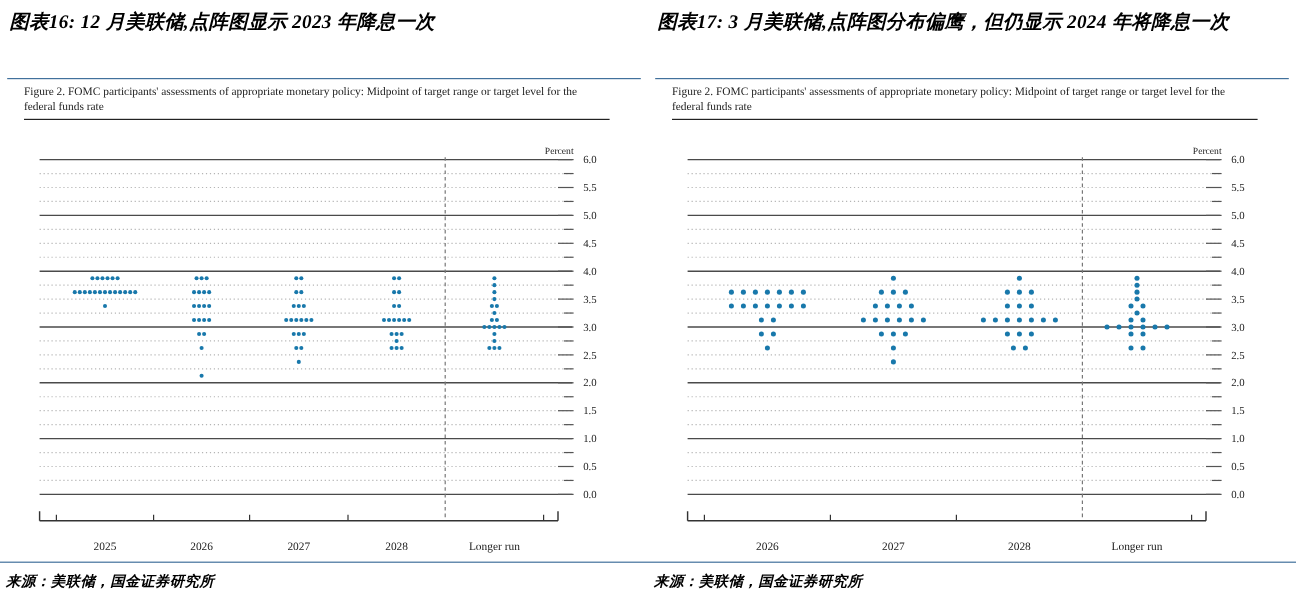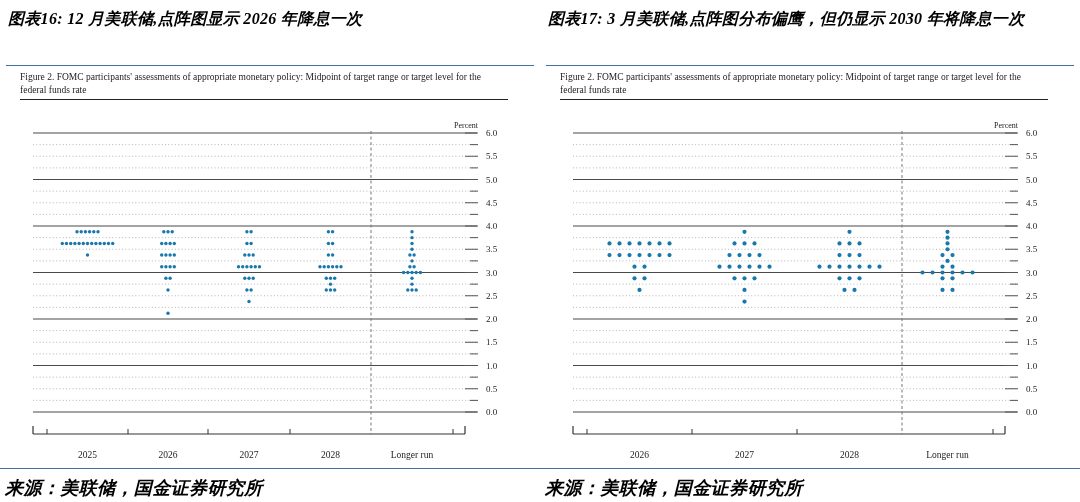--- a/index.html
+++ b/index.html
@@ -8,27 +8,27 @@
   .panel-left{left:0;}
   .panel-right{left:540px;}
   .cn-title{position:absolute;top:6px;left:8px;width:524px;font-family:"Liberation Serif",serif;
     font-style:italic;font-weight:bold;font-size:16px;line-height:26px;color:#000;letter-spacing:.3px;}
   .top-rule{position:absolute;top:65px;left:6px;width:528px;height:0;border-top:1.6px solid #41719c;}
   .fig-caption{position:absolute;top:71px;left:20px;width:462px;font-size:9.5px;line-height:12.5px;color:#1c1c1c;font-family:Liberation Serif, serif;}
   .caption-rule{position:absolute;top:99px;left:20px;width:488px;height:0;border-top:1.5px solid #222;}
   .chart-svg{position:absolute;top:0;left:0;pointer-events:none;}
   .bottom-rule{position:absolute;top:468px;left:0;width:540px;height:0;border-top:1.4px solid #41719c;}
   .source{position:absolute;top:476px;left:5px;font-family:"Liberation Serif",serif;font-style:italic;
-    font-weight:bold;font-size:18px;color:#000;letter-spacing:.4px;}
+    font-weight:bold;font-size:12px;color:#000;letter-spacing:.4px;}
 </style>
 </head>
 <body>
 
 <div class="panel panel-left">
-  <div class="cn-title">图表16: 12 月美联储,点阵图显示 2026 年降息一次</div>
+  <div class="cn-title">图表16: 12 月美联储,点阵图显示 2023 年降息一次</div>
   <div class="top-rule"></div>
   <div class="fig-caption">Figure 2. FOMC participants' assessments of appropriate monetary policy: Midpoint of target range or target level for the federal funds rate</div>
   <div class="caption-rule"></div>
   <svg id="chart0" class="chart-svg" width="540" height="502">
       <line x1="33" y1="412" x2="477" y2="412" stroke="#4a4a4a" stroke-width="1.2" stroke-dasharray="none"></line>
       <line x1="465" y1="412" x2="478" y2="412" stroke="#555" stroke-width="1"></line>
       <line x1="33" y1="400.375" x2="477" y2="400.375" stroke="#b5b5b5" stroke-width="1" stroke-dasharray="1,2.3"></line>
       <line x1="470" y1="400.375" x2="478" y2="400.375" stroke="#555" stroke-width="1"></line>
       <line x1="33" y1="388.75" x2="477" y2="388.75" stroke="#b5b5b5" stroke-width="1" stroke-dasharray="1,2.3"></line>
       <line x1="465" y1="388.75" x2="478" y2="388.75" stroke="#555" stroke-width="1"></line>
@@ -209,21 +209,21 @@
         <circle cx="407.8" cy="289.9375" r="1.7" fill="#1878ab"></circle>
         <circle cx="412" cy="289.9375" r="1.7" fill="#1878ab"></circle>
         <circle cx="416.2" cy="289.9375" r="1.7" fill="#1878ab"></circle>
       </g>
     </svg>
   <div class="bottom-rule"></div>
   <div class="source">来源：美联储，国金证券研究所</div>
 </div>
 
 <div class="panel panel-right">
-  <div class="cn-title">图表17: 3 月美联储,点阵图分布偏鹰，但仍显示 2030 年将降息一次</div>
+  <div class="cn-title">图表17: 3 月美联储,点阵图分布偏鹰，但仍显示 2024 年将降息一次</div>
   <div class="top-rule"></div>
   <div class="fig-caption">Figure 2. FOMC participants' assessments of appropriate monetary policy: Midpoint of target range or target level for the federal funds rate</div>
   <div class="caption-rule"></div>
   <svg id="chart1" class="chart-svg" width="540" height="502">
       <line x1="33" y1="412" x2="477" y2="412" stroke="#4a4a4a" stroke-width="1.2" stroke-dasharray="none"></line>
       <line x1="465" y1="412" x2="478" y2="412" stroke="#555" stroke-width="1"></line>
       <line x1="33" y1="400.375" x2="477" y2="400.375" stroke="#b5b5b5" stroke-width="1" stroke-dasharray="1,2.3"></line>
       <line x1="470" y1="400.375" x2="478" y2="400.375" stroke="#555" stroke-width="1"></line>
       <line x1="33" y1="388.75" x2="477" y2="388.75" stroke="#b5b5b5" stroke-width="1" stroke-dasharray="1,2.3"></line>
       <line x1="465" y1="388.75" x2="478" y2="388.75" stroke="#555" stroke-width="1"></line>

